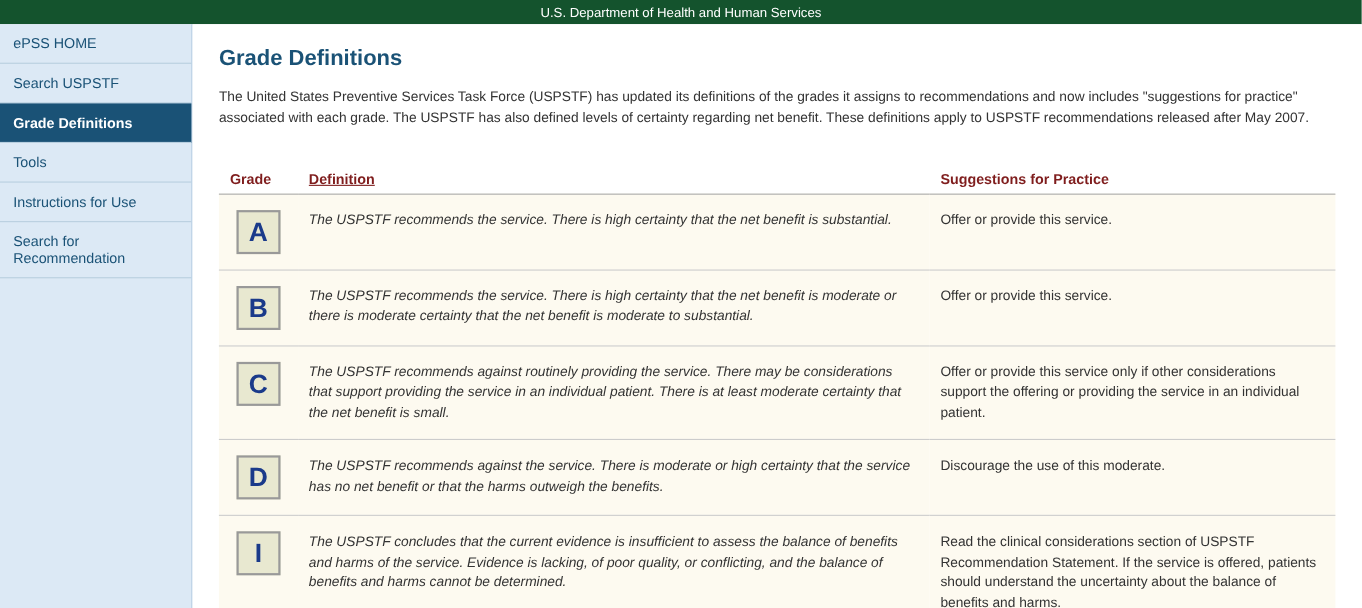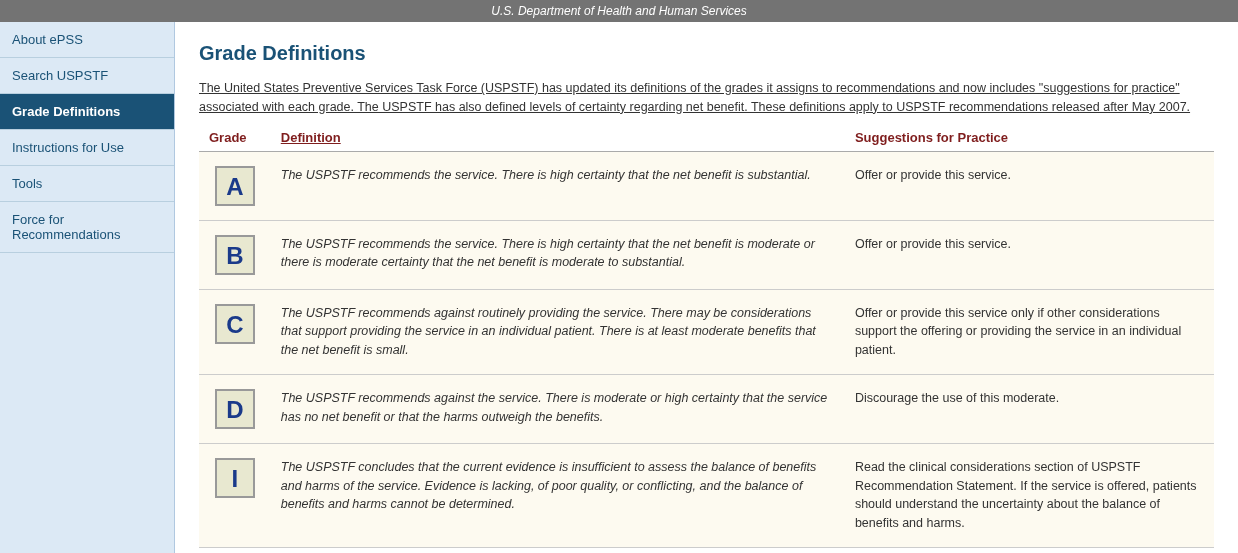--- a/index.html
+++ b/index.html
@@ -1,25 +1,24 @@
 <!DOCTYPE html>
 <html><head>
   <meta charset="utf-8">
   <style>
     * { margin: 0; padding: 0; box-sizing: border-box; }
     body { font-family: Arial, sans-serif; font-size: 13px; color: #333; background: #fff; width: 1238px; }
 
     
     #top-bar {
-      background: #737373;
+      background: #14532d;
       color: #fff;
       text-align: center;
       padding: 4px 0;
       font-size: 12px;
-      font-style: italic;
     }
 
     
     #layout { display: flex; min-height: 540px; }
 
     
     #sidebar {
       width: 175px;
       min-width: 175px;
       background: #dce9f5;
@@ -50,23 +49,22 @@
     #page-title {
       color: #1a5276;
       font-size: 20px;
       font-weight: bold;
       margin-bottom: 14px;
     }
 
     #intro-text {
       font-size: 12.5px;
       color: #333;
-      margin-bottom: 7px;
+      margin-bottom: 32px;
       line-height: 1.5;
-      text-decoration: underline;
     }
 
     
     #grades-table {
       width: 100%;
       border-collapse: collapse;
     }
 
     #grades-table thead tr th {
       text-align: left;
@@ -124,26 +122,26 @@
 <body>
 
 <div id="top-bar">
   <span>U.S. Department of Health and Human Services</span>
 </div>
 
 <div id="layout">
 
   <nav id="sidebar">
 
-      <a class="sidebar-item" href="#">About ePSS</a>
+  <a class="sidebar-item" href="#">ePSS HOME</a>
       <a class="sidebar-item" href="#">Search USPSTF</a>
       <a class="sidebar-item active" href="#">Grade Definitions</a>
+      <a class="sidebar-item" href="#">Tools</a>
       <a class="sidebar-item" href="#">Instructions for Use</a>
-      <a class="sidebar-item" href="#">Tools</a>
-      <a class="sidebar-item" href="#">Force for Recommendations</a>
+      <a class="sidebar-item" href="#">Search for Recommendation</a>
     </nav>
 
   <main id="main">
     <h1 id="page-title">Grade Definitions</h1>
     <p id="intro-text">The United States Preventive Services Task Force (USPSTF) has updated its definitions of the grades it assigns to recommendations and now includes "suggestions for practice" associated with each grade. The USPSTF has also defined levels of certainty regarding net benefit. These definitions apply to USPSTF recommendations released after May 2007.</p>
 
     <table id="grades-table">
       <thead>
         <tr>
           <th class="col-grade">Grade</th>
@@ -158,21 +156,21 @@
             <td class="definition-cell">The USPSTF recommends the service. There is high certainty that the net benefit is substantial.</td>
             <td class="suggestions-cell">Offer or provide this service.</td>
           </tr>
           <tr>
             <td class="grade-letter-cell"><div class="grade-box">B</div></td>
             <td class="definition-cell">The USPSTF recommends the service. There is high certainty that the net benefit is moderate or there is moderate certainty that the net benefit is moderate to substantial.</td>
             <td class="suggestions-cell">Offer or provide this service.</td>
           </tr>
           <tr>
             <td class="grade-letter-cell"><div class="grade-box">C</div></td>
-            <td class="definition-cell">The USPSTF recommends against routinely providing the service. There may be considerations that support providing the service in an individual patient. There is at least moderate benefits that the net benefit is small.</td>
+            <td class="definition-cell">The USPSTF recommends against routinely providing the service. There may be considerations that support providing the service in an individual patient. There is at least moderate certainty that the net benefit is small.</td>
             <td class="suggestions-cell">Offer or provide this service only if other considerations support the offering or providing the service in an individual patient.</td>
           </tr>
           <tr>
             <td class="grade-letter-cell"><div class="grade-box">D</div></td>
             <td class="definition-cell">The USPSTF recommends against the service. There is moderate or high certainty that the service has no net benefit or that the harms outweigh the benefits.</td>
             <td class="suggestions-cell">Discourage the use of this moderate.</td>
           </tr>
           <tr>
             <td class="grade-letter-cell"><div class="grade-box">I</div></td>
             <td class="definition-cell">The USPSTF concludes that the current evidence is insufficient to assess the balance of benefits and harms of the service. Evidence is lacking, of poor quality, or conflicting, and the balance of benefits and harms cannot be determined.</td>

